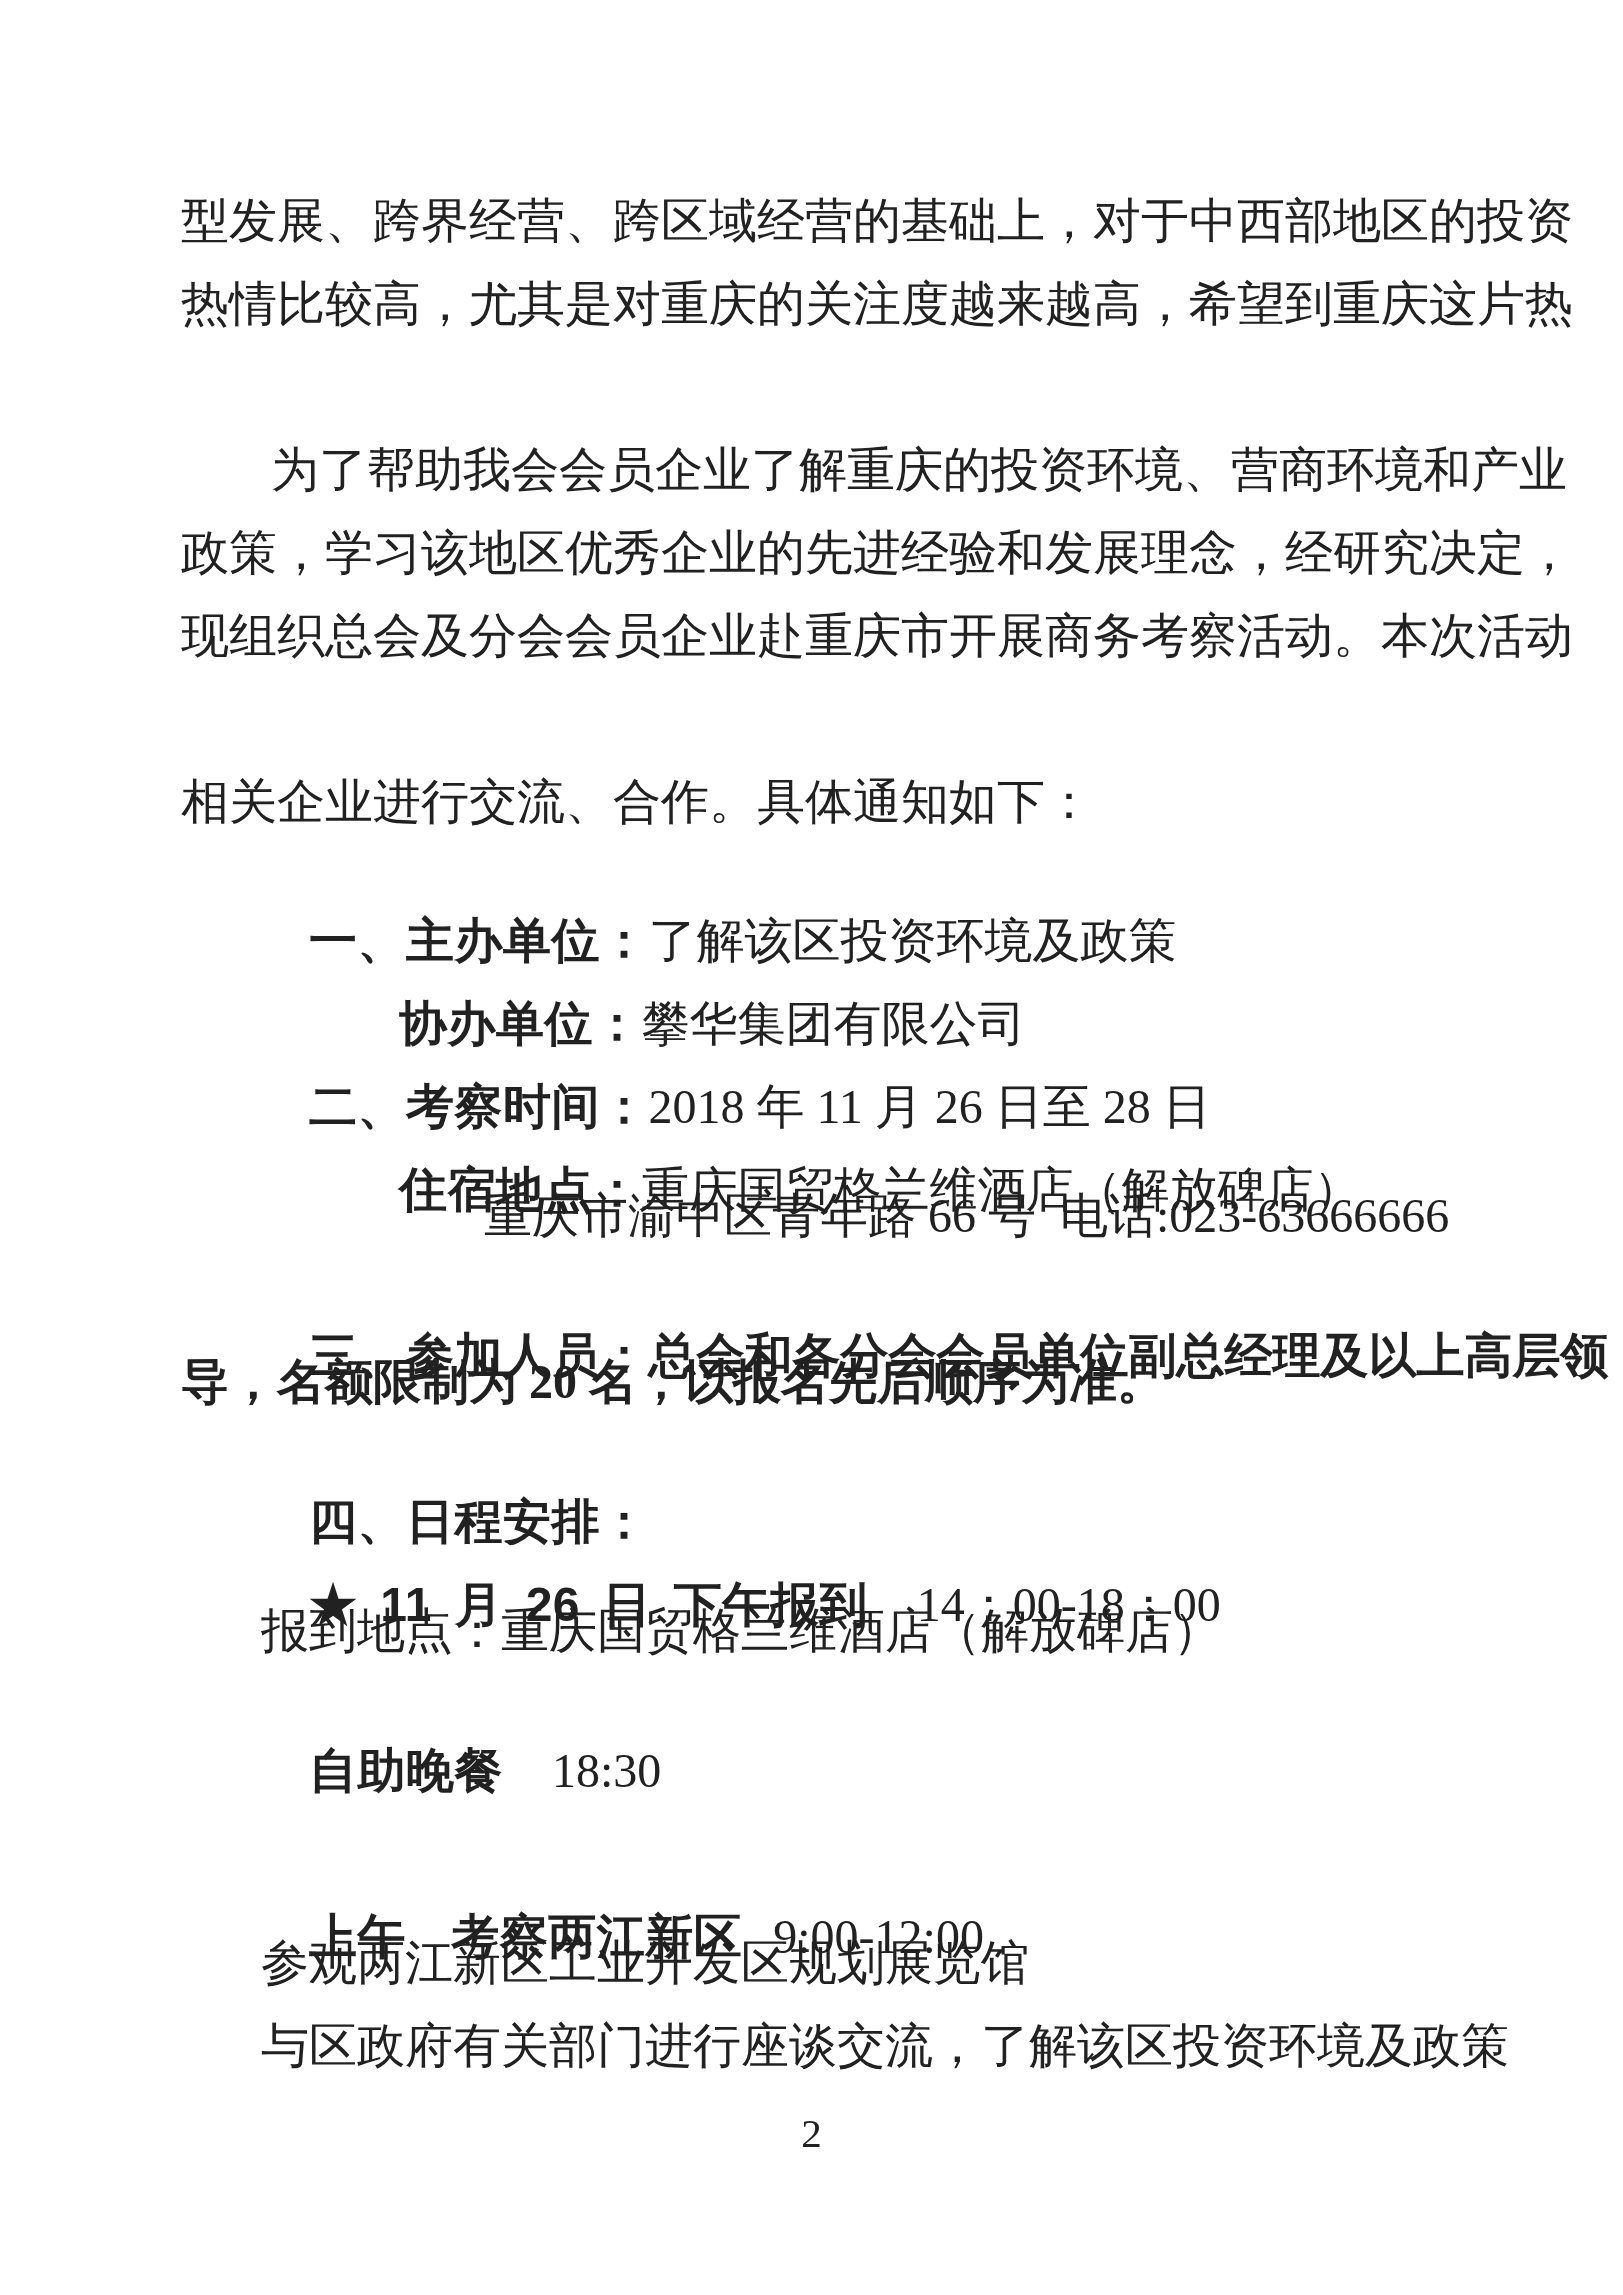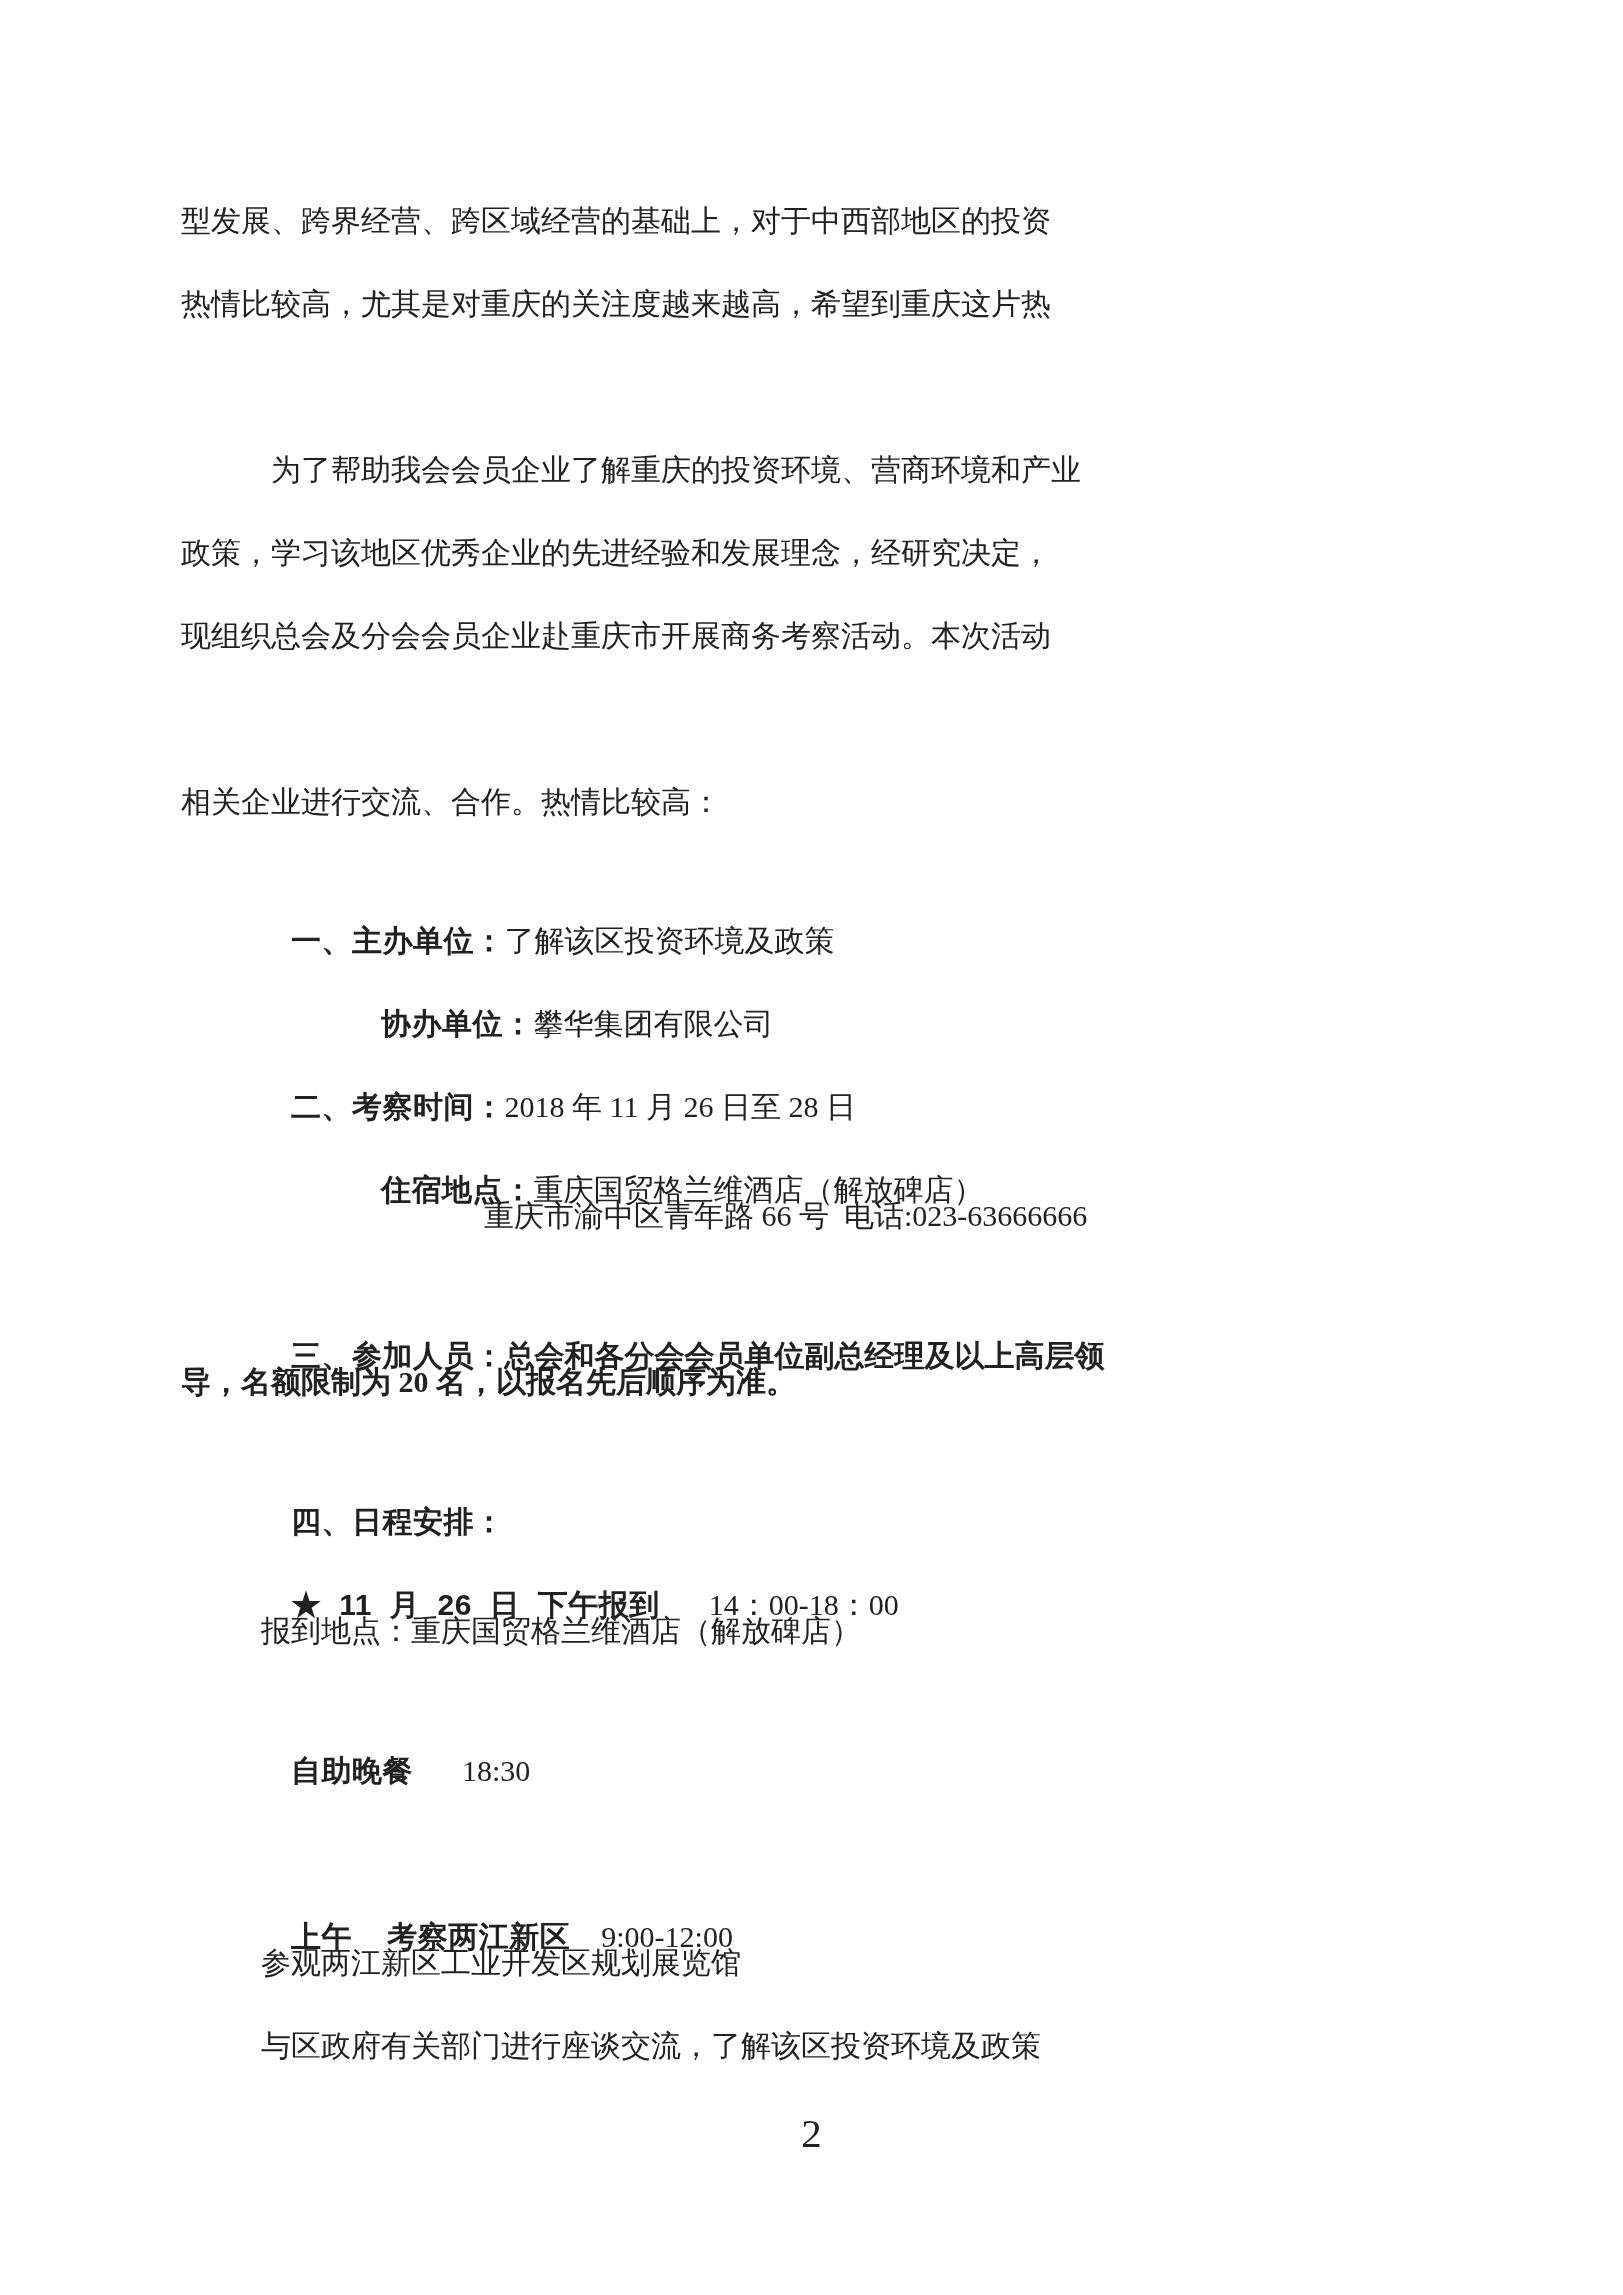--- a/index.html
+++ b/index.html
@@ -6,21 +6,21 @@
   #page{
     position:relative;
     width:1623px;height:2295px;
     background:#ffffff;
     overflow:hidden;
     color:#212121;
   }
   .line{
     position:absolute;
     white-space:pre;
-    font-size:30px;
+    font-size:48px;
     line-height:57px;
     color:#212121;
   }
   
   .fs{font-family:"Liberation Serif",serif;font-weight:400;}
   
   .kb{font-family:"Liberation Serif",serif;font-weight:700;}
   
   .ht{font-family:"Liberation Sans",sans-serif;font-weight:700;word-spacing:8.8px;letter-spacing:0.5px;}
   .gap{margin-left:49px;}
@@ -48,21 +48,21 @@
 <body>
 
 <div id="page">
 
   <div class="line fs x-body r0">型发展、跨界经营、跨区域经营的基础上，对于中西部地区的投资</div>
   <div class="line fs x-body r1">热情比较高，尤其是对重庆的关注度越来越高，希望到重庆这片热</div>
 
   <div class="line fs x-indent r3">为了帮助我会会员企业了解重庆的投资环境、营商环境和产业</div>
   <div class="line fs x-body r4">政策，学习该地区优秀企业的先进经验和发展理念，经研究决定，</div>
   <div class="line fs x-body r5">现组织总会及分会会员企业赴重庆市开展商务考察活动。本次活动</div>
-  <div class="line fs x-body r7">相关企业进行交流、合作。热情比较高：</div>
+  <div class="line fs x-body r7">相关企业进行交流、合作。具体通知如下：</div>
 
   <div class="line x-item r8">
     <span class="ht">一、主办单位：</span><span class="fs">了解该区投资环境及政策</span>
   </div>
 
   <div class="line x-sub r9">
     <span class="ht">协办单位：</span><span class="fs">攀华集团有限公司</span>
   </div>
 
   <div class="line x-item r10">

